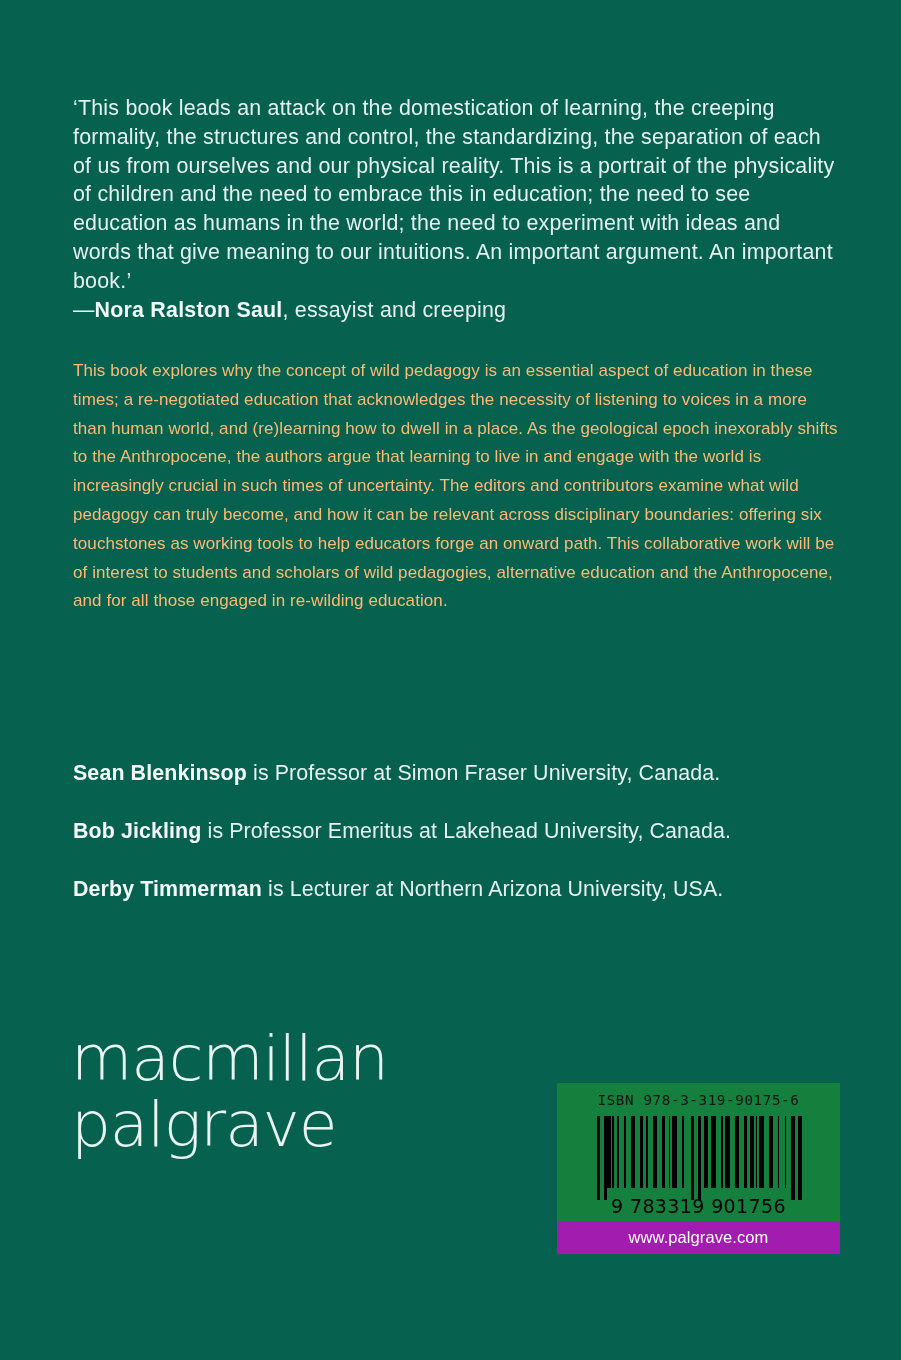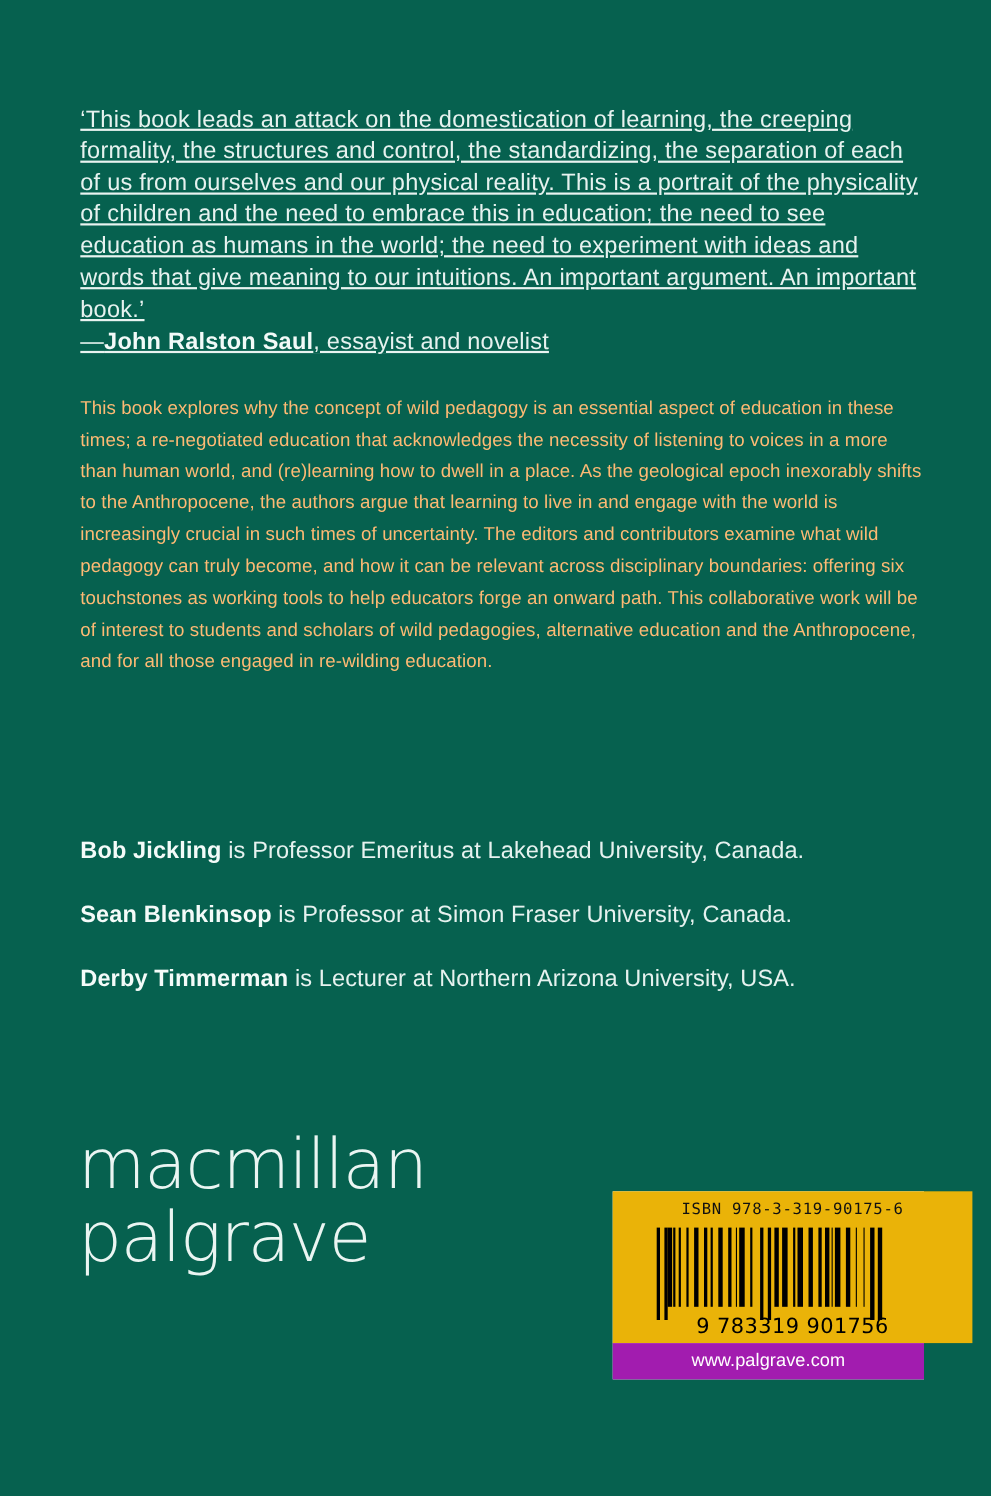--- a/index.html
+++ b/index.html
@@ -17,21 +17,20 @@
     color: #e9f4f1;
     -webkit-font-smoothing: antialiased;
   }
 
   
   .text-col {
     position: absolute;
     left: 73px;
     top: 94px;
     width: 762px;
-    text-decoration: underline;
   }
 
   .blurb {
     font-size: 21.4px;
     line-height: 28.8px;
     letter-spacing: 0.01em;
     color: #e6f2ef;
     margin: 0;
   }
   .attribution {
@@ -108,22 +107,21 @@
     left: 557px;
     top: 1083px;
     width: 283px;
     height: 171px;
     background: #ffffff;
   }
   .barcode-white {
     position: relative;
     width: 100%;
     height: 138px;
-    background: #eab308;
-    padding-left: 44px;
+    background: #15803d;
   }
   .isbn-text {
     position: absolute;
     top: 9px;
     left: 0;
     width: 100%;
     text-align: center;
     font-family: "DejaVu Sans Mono", monospace;
     font-size: 14.2px;
     letter-spacing: 0.045em;
@@ -174,28 +172,28 @@
     letter-spacing: 0.005em;
   }
 </style>
 </head>
 <body>
 
 <div class="cover">
 
   <div class="text-col">
     <p class="blurb">‘This book leads an attack on the domestication of learning, the creeping formality, the structures and control, the standardizing, the separation of each of us from ourselves and our physical reality. This is a portrait of the physicality of children and the need to embrace this in education; the need to see education as humans in the world; the need to experiment with ideas and words that give meaning to our intuitions. An important argument. An important book.’</p>
-    <p class="attribution"><span>—</span><span class="who">John Ralston Saul</span><span>, essayist and novelist</span></p>
+    <p class="attribution"><span>—</span><span class="who">Nora Ralston Saul</span><span>, essayist and creeping</span></p>
   </div>
 
   <p class="description">This book explores why the concept of wild pedagogy is an essential aspect of education in these times; a re-negotiated education that acknowledges the necessity of listening to voices in a more than human world, and (re)learning how to dwell in a place. As the geological epoch inexorably shifts to the Anthropocene, the authors argue that learning to live in and engage with the world is increasingly crucial in such times of uncertainty. The editors and contributors examine what wild pedagogy can truly become, and how it can be relevant across disciplinary boundaries: offering six touchstones as working tools to help educators forge an onward path. This collaborative work will be of interest to students and scholars of wild pedagogies, alternative education and the Anthropocene, and for all those engaged in re-wilding education.</p>
 
   <div class="bios">
+    <p class="bio"><span class="name">Sean Blenkinsop</span><span> is Professor at Simon Fraser University, Canada.</span></p>
     <p class="bio"><span class="name">Bob Jickling</span><span> is Professor Emeritus at Lakehead University, Canada.</span></p>
-    <p class="bio"><span class="name">Sean Blenkinsop</span><span> is Professor at Simon Fraser University, Canada.</span></p>
     <p class="bio"><span class="name">Derby Timmerman</span><span> is Lecturer at Northern Arizona University, USA.</span></p>
   </div>
 
   <div class="logo">
     <span class="logo-line logo-macmillan">macmillan</span>
     <span class="logo-line logo-palgrave">palgrave</span>
   </div>
 
   <div class="barcode-block">
     <div class="barcode-white">

